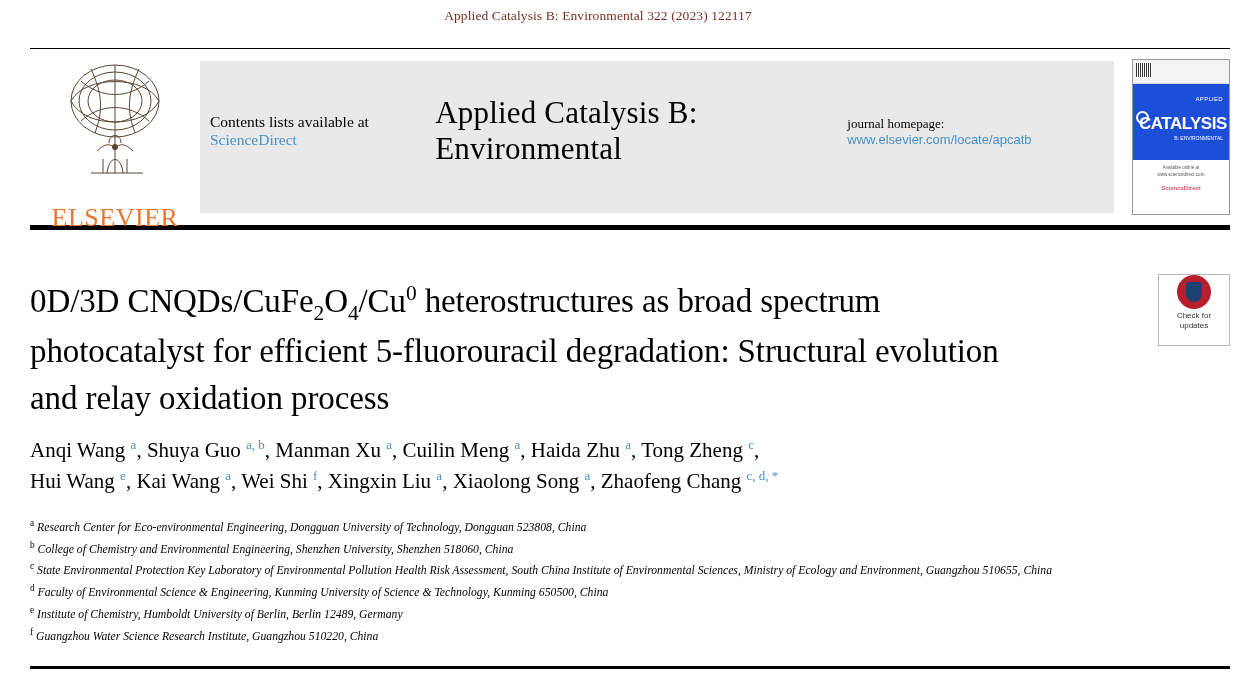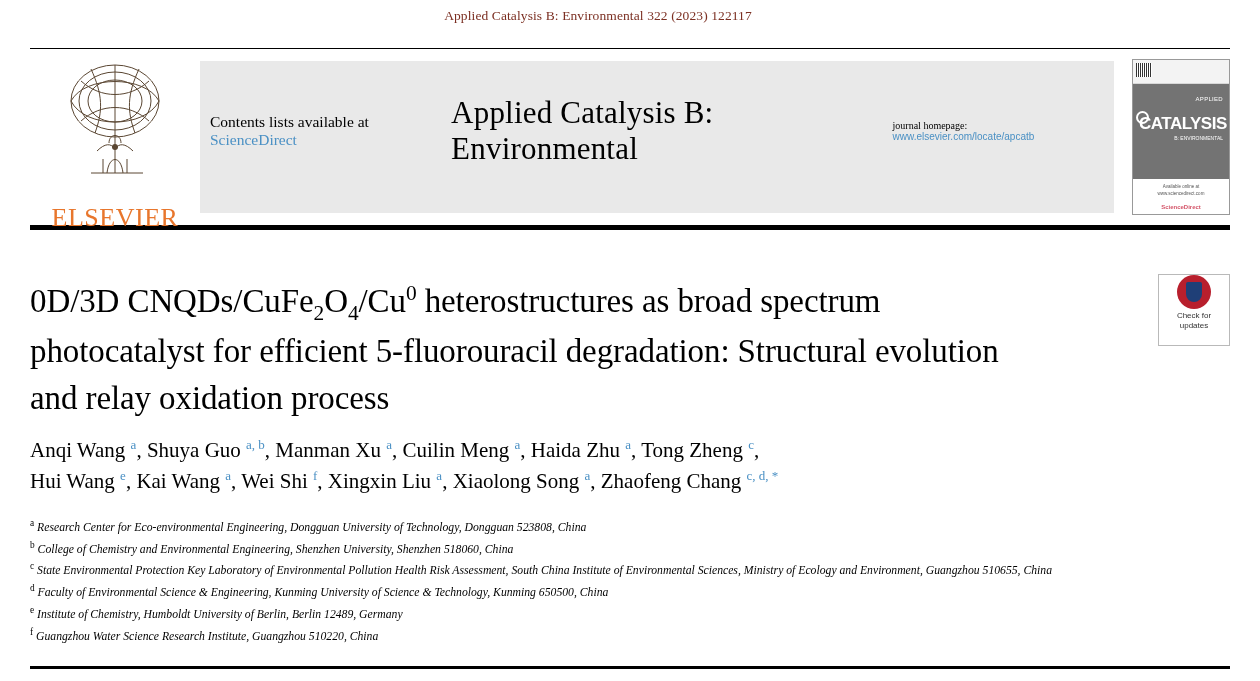--- a/index.html
+++ b/index.html
@@ -81,21 +81,21 @@
   }
   .contents-line {
     font-size: 15.5px;
   }
   .sd-link { color: #4a90c4; }
   .journal-title {
     font-size: 31px;
     letter-spacing: .2px;
   }
   .homepage-line {
-    font-size: 10px;
+    font-size: 13px;
     font-family: "Liberation Sans", sans-serif;
   }
   .homepage-line .label { font-family: "Liberation Serif", serif; }
   .homepage-line a { color: #4a90c4; text-decoration: none; }
 
   
   .cover {
     width: 98px;
     flex: 0 0 98px;
     margin: 10px 0 10px 0;
@@ -111,22 +111,22 @@
     font-size: 3.5px;
     color: #777;
     padding: 3px;
   }
   .cover-barcode {
     width: 16px; height: 14px;
     background: repeating-linear-gradient(90deg,#333 0 1px,#fff 1px 2px);
     display: inline-block;
   }
   .cover-mid {
-    height: 95px;
-    background: #737373;
+    height: 76px;
+    background: #1d4ed8;
     position: relative;
     color: #fff;
   }
   .cover-mid .cat {
     position: absolute;
     top: 30px; left: 6px;
     font-family: "Liberation Sans", sans-serif;
     font-size: 17px;
     font-weight: 700;
     letter-spacing: -.5px;

